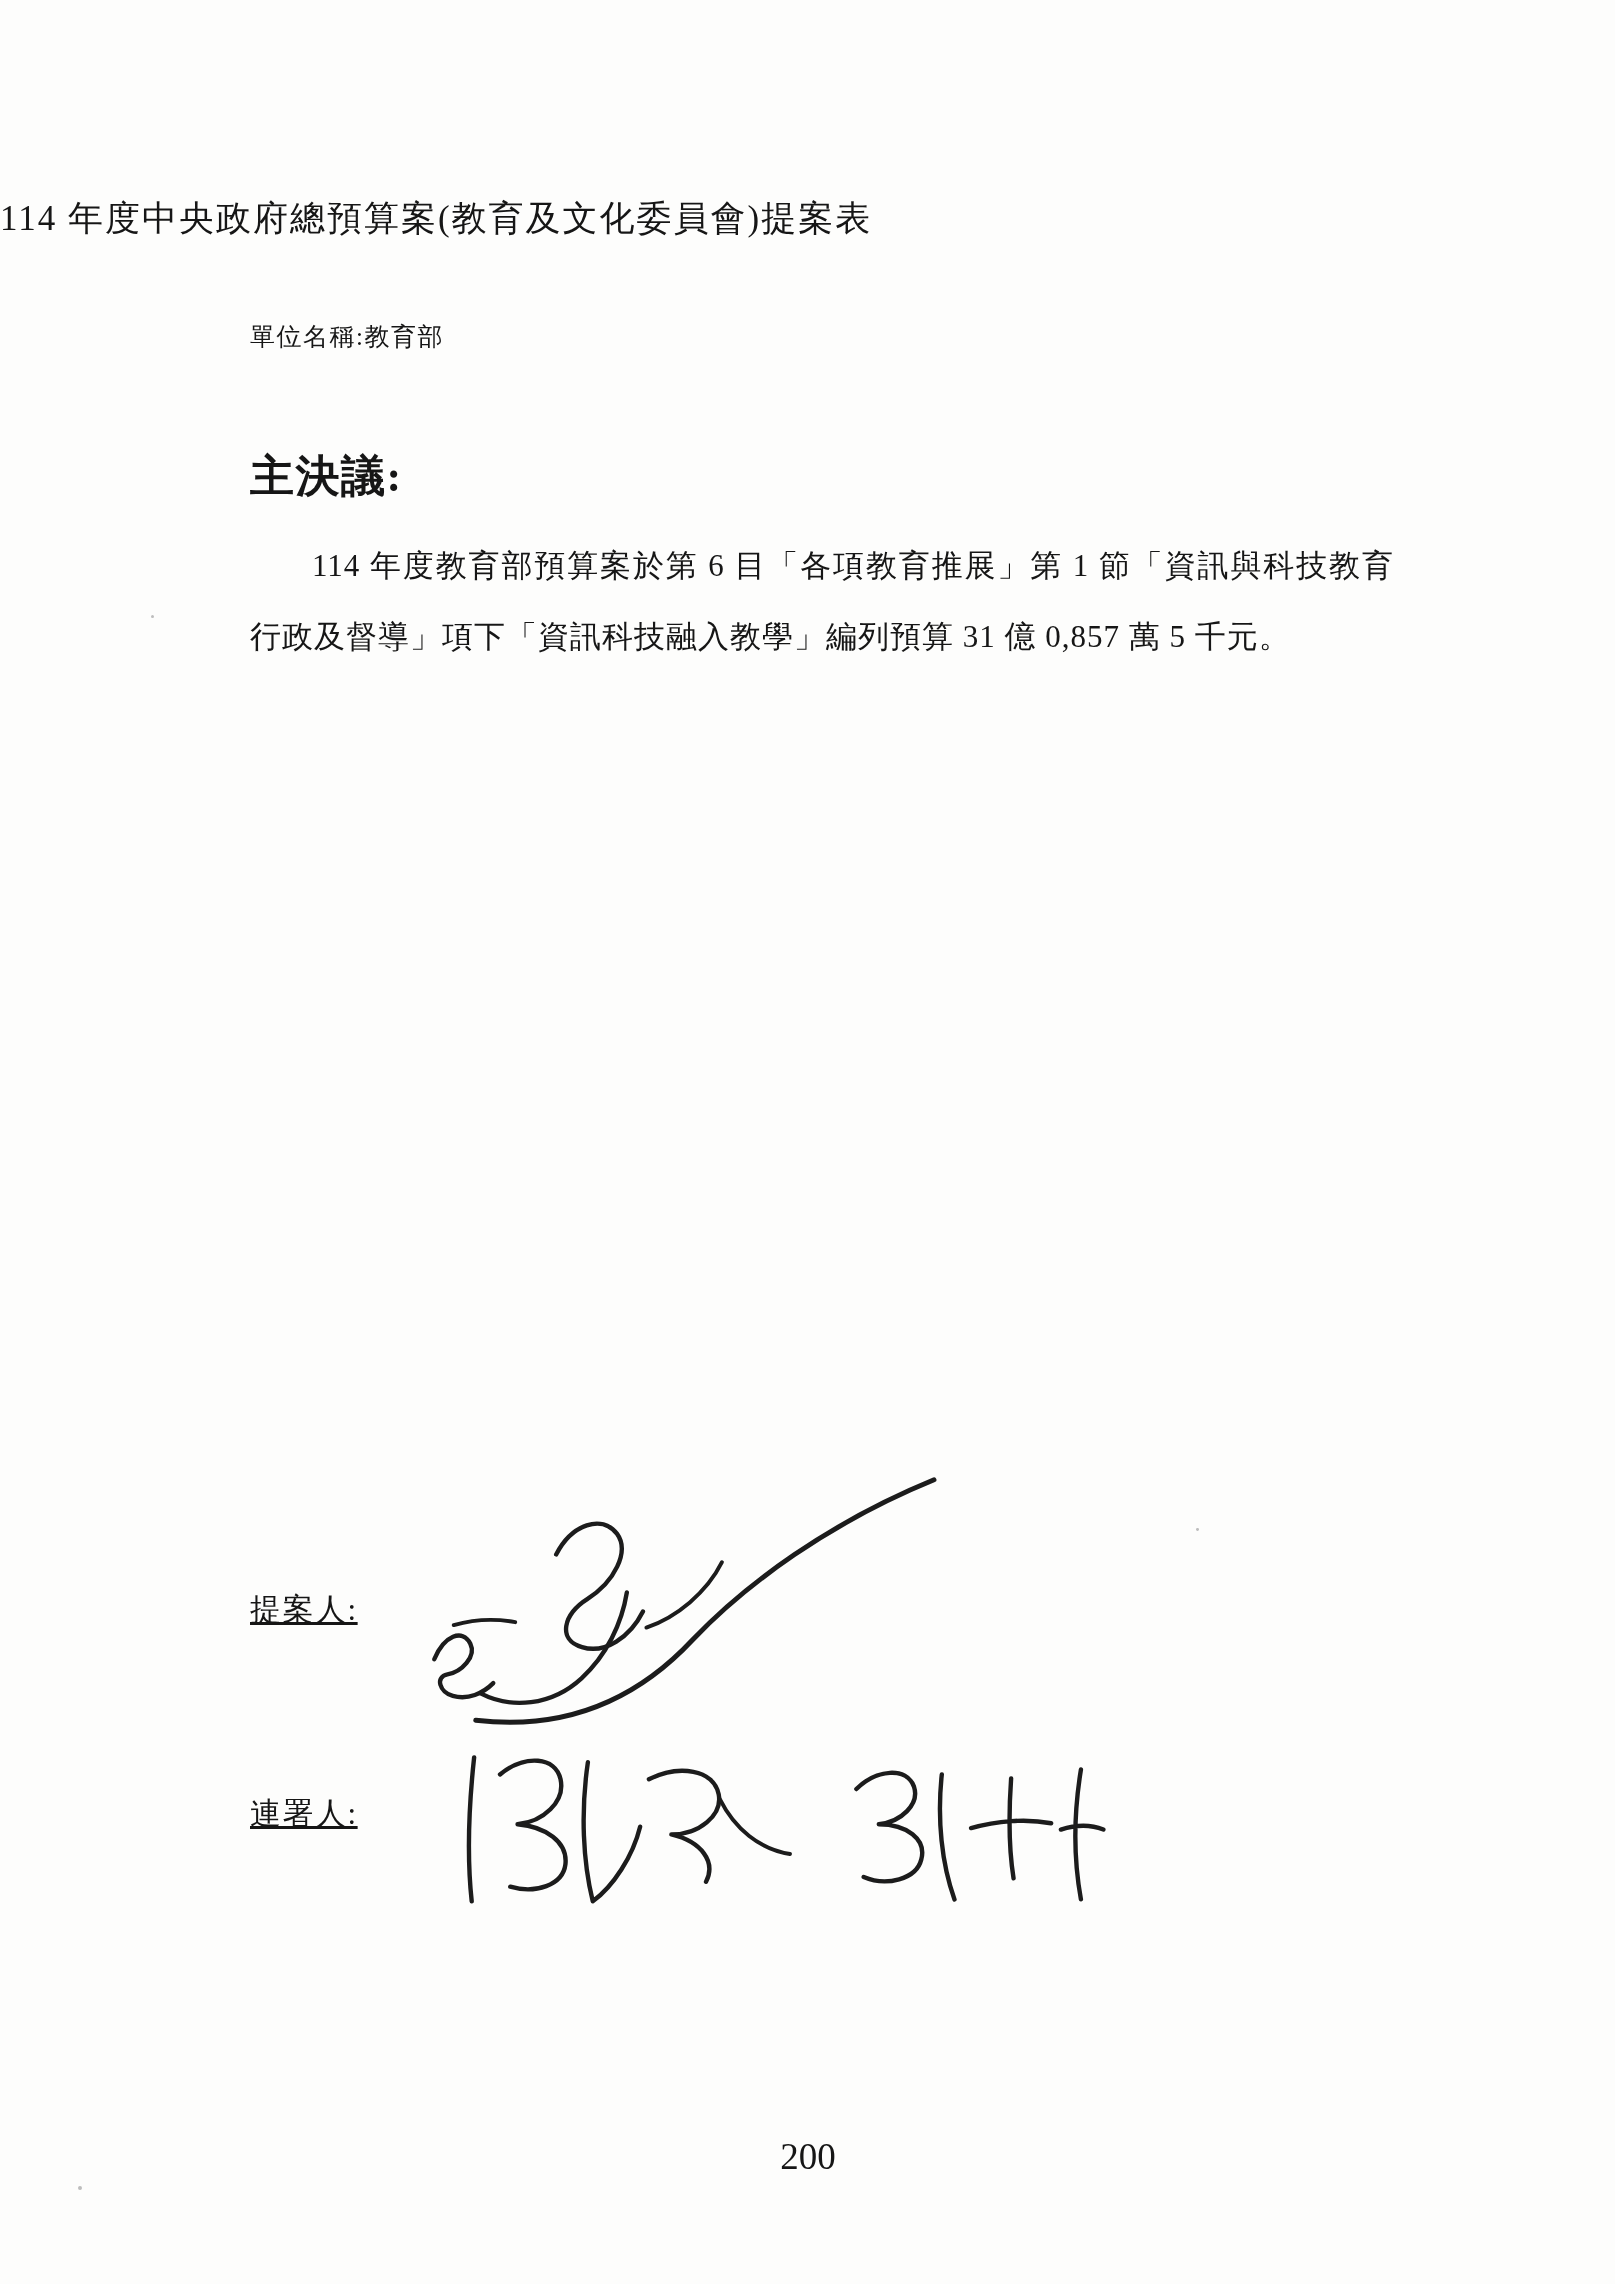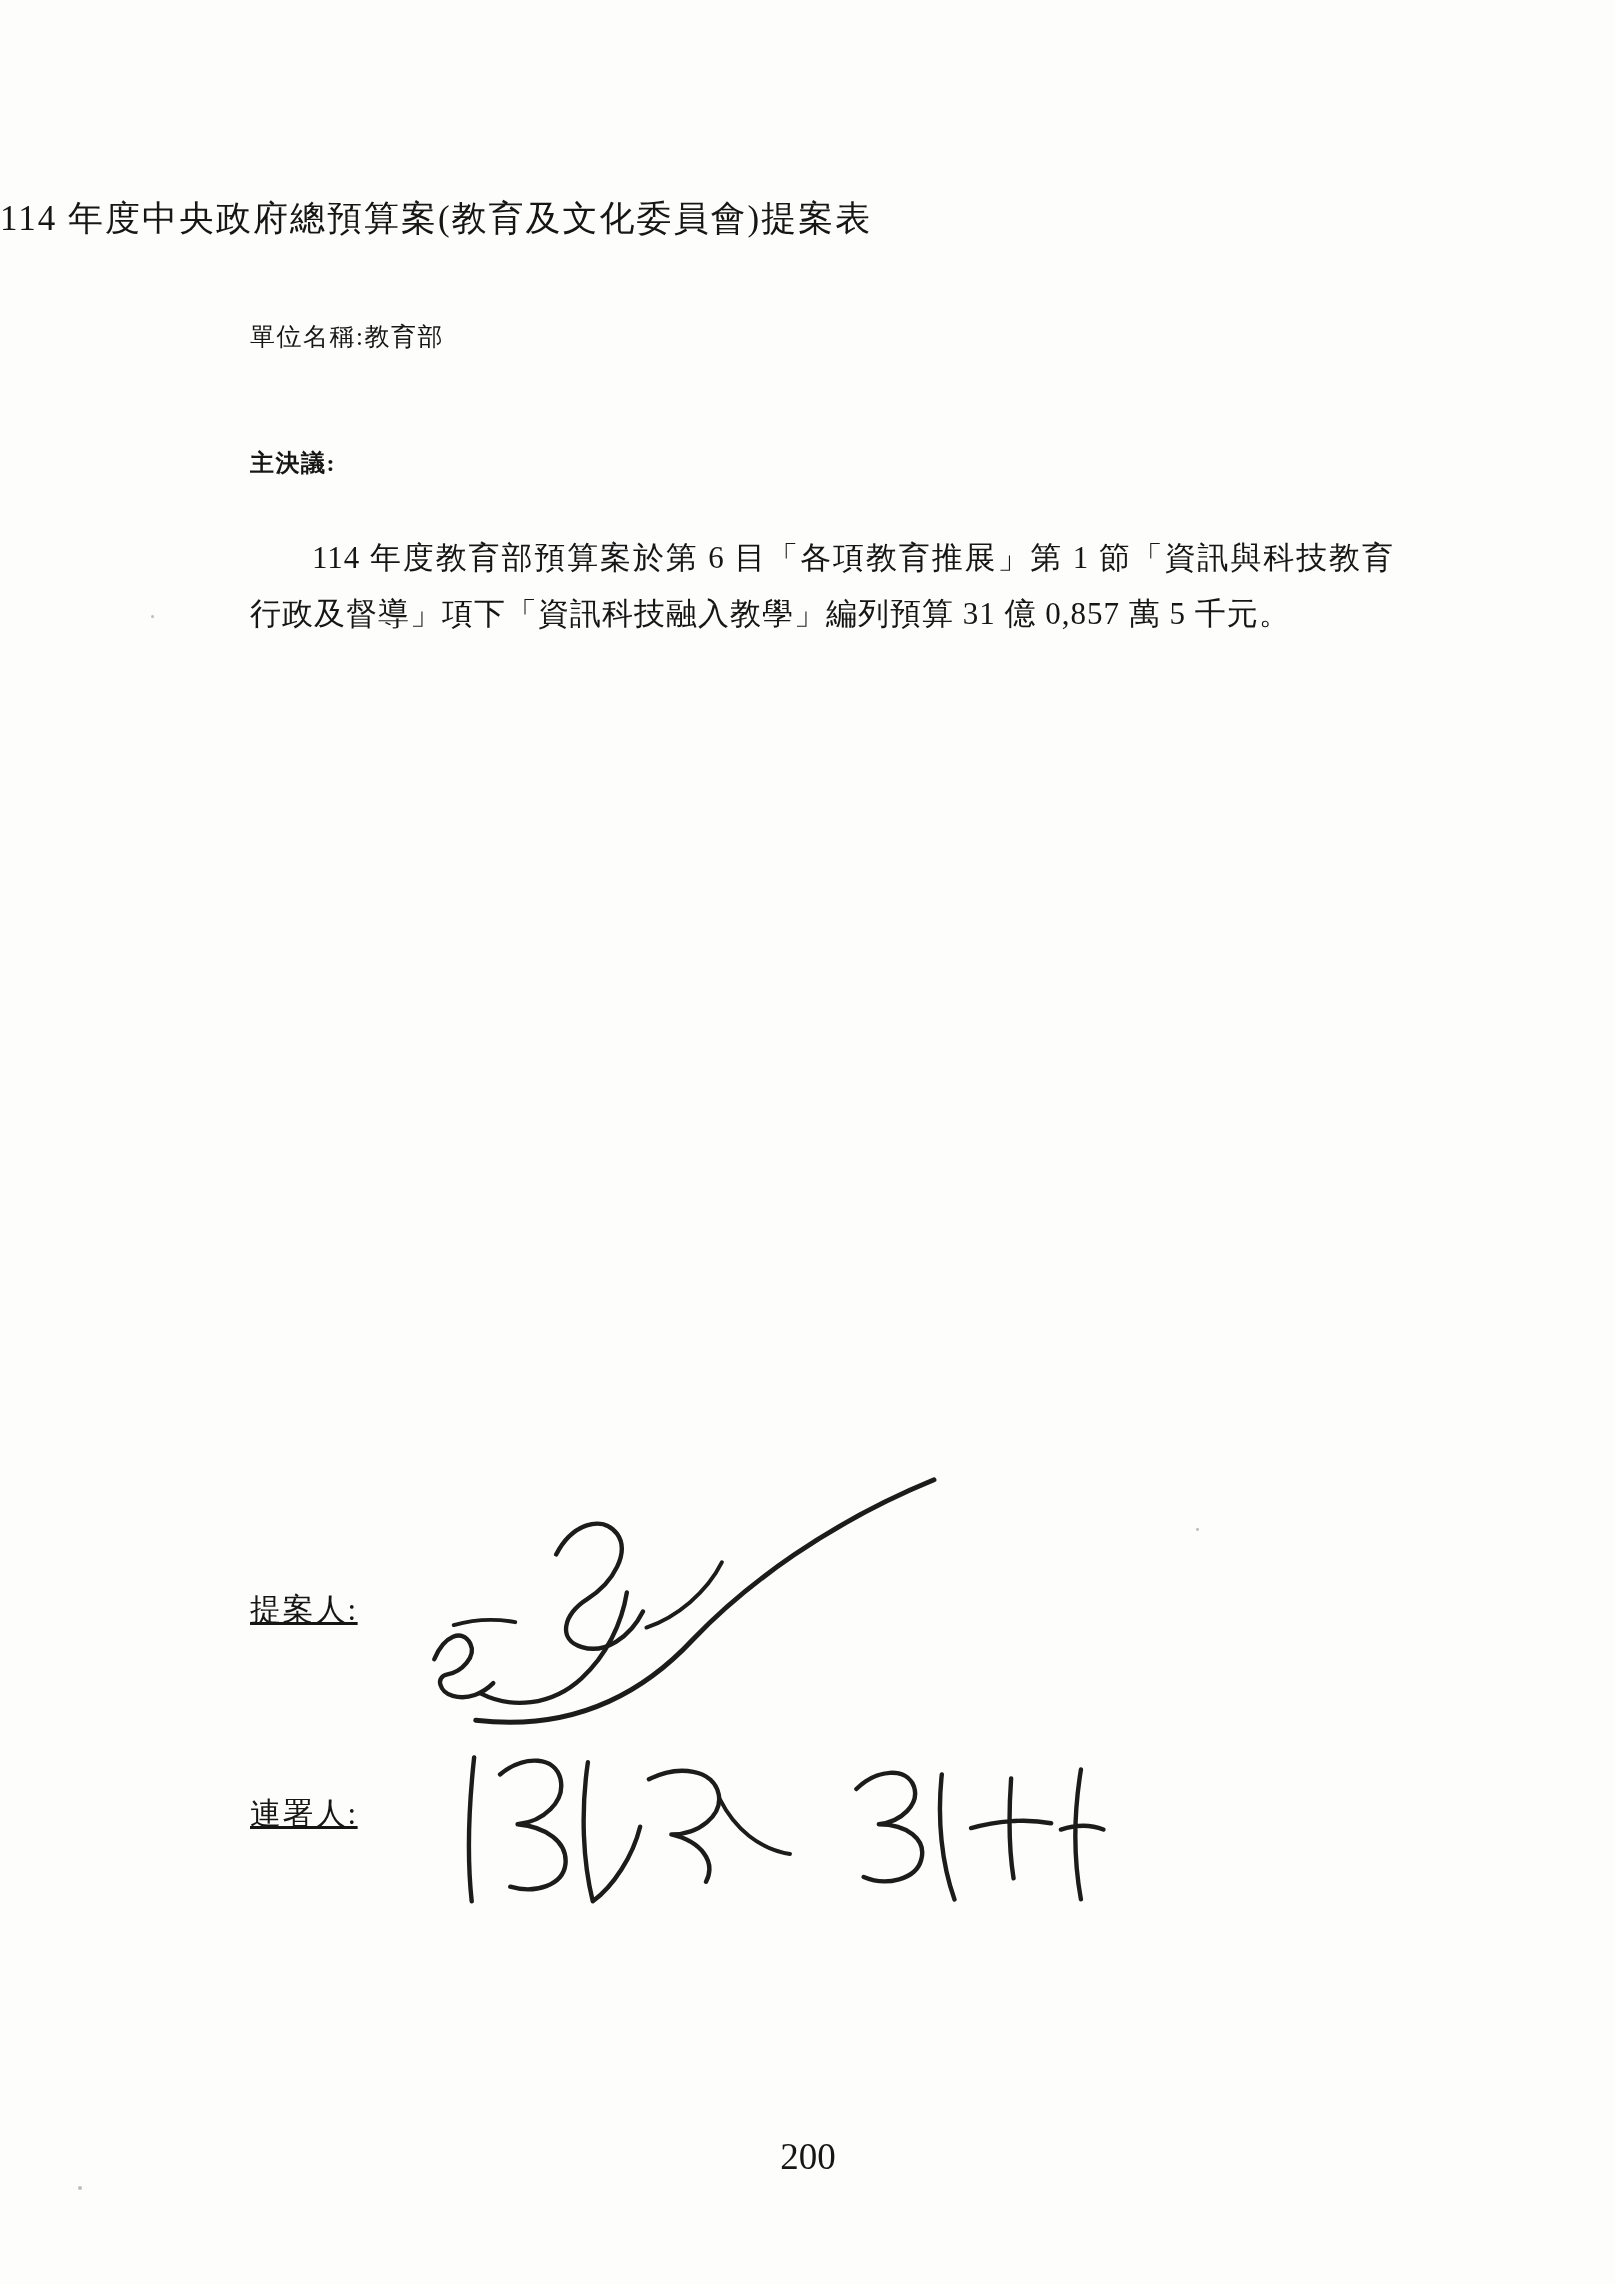--- a/index.html
+++ b/index.html
@@ -30,31 +30,31 @@
     position: absolute;
     top: 320px;
     left: 250px;
     font-size: 25px;
     letter-spacing: 1.5px;
   }
   .resolution-heading {
     position: absolute;
     top: 447px;
     left: 250px;
-    font-size: 24px;
+    font-size: 44px;
     font-weight: bold;
     letter-spacing: 1.5px;
   }
   .body-text {
     position: absolute;
     top: 530px;
     left: 250px;
     width: 1144px;
     font-size: 31px;
-    line-height: 56px;
+    line-height: 71px;
     text-align: justify;
     letter-spacing: 1px;
   }
   .body-text p {
     margin: 0;
     text-indent: 2em;
   }
   .signer-label {
     position: absolute;
     left: 250px;

